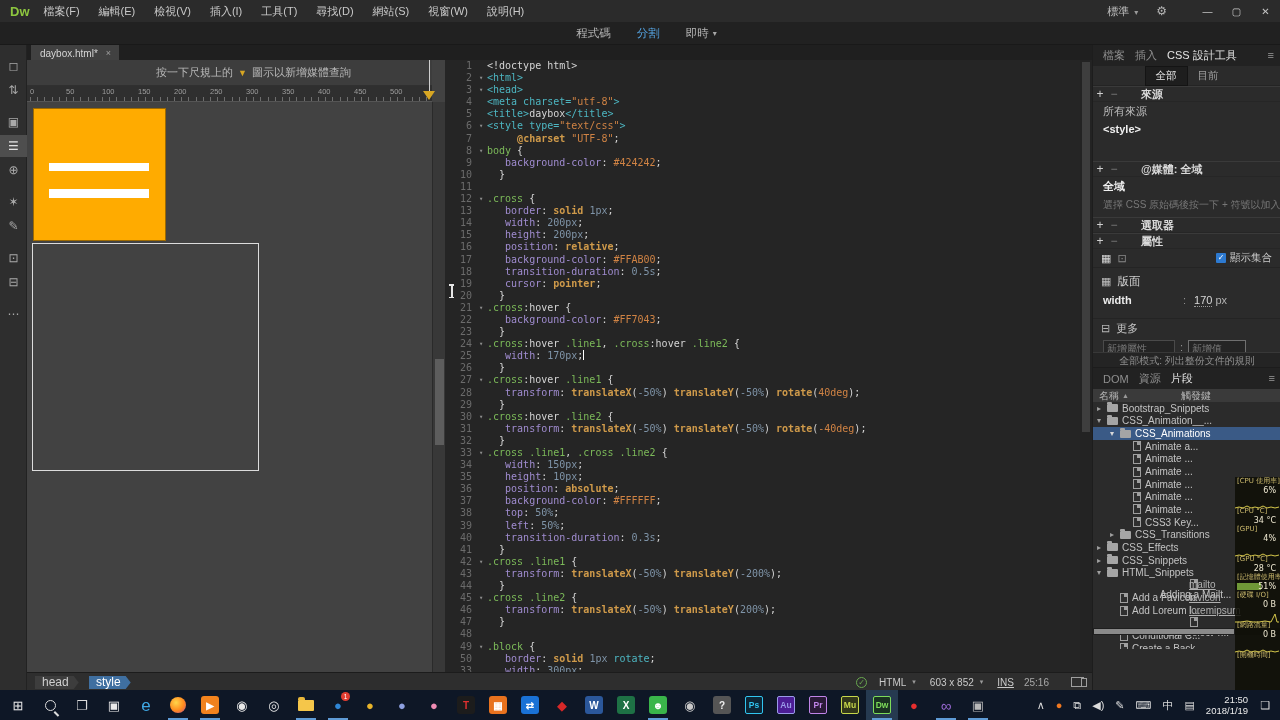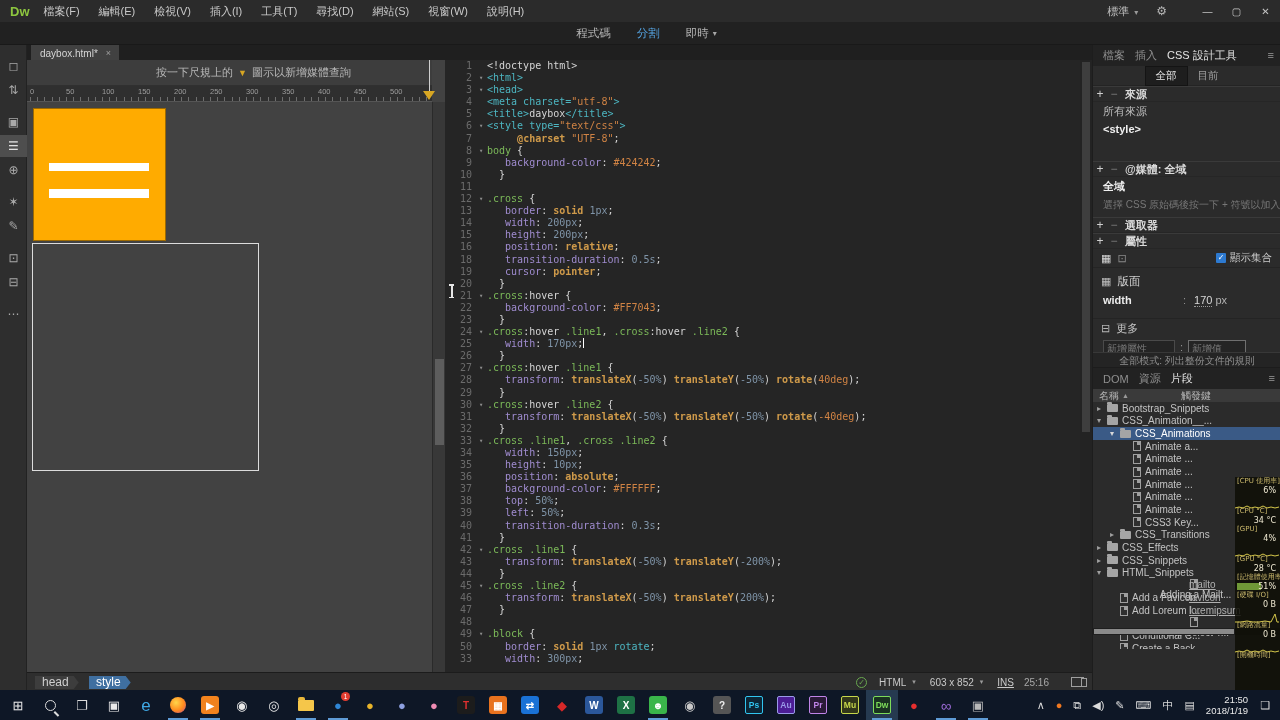--- a/index.html
+++ b/index.html
@@ -76,21 +76,21 @@
   .ptabs { position:relative; height:21px; background:#222222; display:flex; align-items:center; }
   .ptab { margin-left:10px; color:#8f8f8f; font-size:11px; }
   .ptab.active { color:#e4e4e4; }
   .pmenu { position:absolute; right:6px; top:4px; color:#9a9a9a; font-size:11px; }
   .modes { height:20px; display:flex; align-items:center; justify-content:center; background:#2b2b2b; border-bottom:1px solid #242424; }
   .modebtn { font-size:10.5px; padding:2px 10px; color:#9f9f9f; }
   .modebtn.sel { background:#1e1e1e; color:#e8e8e8; border:1px solid #141414; }
   .sechdr { height:16px; display:flex; align-items:center; border-top:1px solid #3a3a3a; border-bottom:1px solid #262626; }
   .pm { width:14px; text-align:center; color:#cfcfcf; font-size:12px; }
   .pm.dim { color:#7a7a7a; }
-  .sectitle { color:#dadada; font-weight:bold; font-size:11px; margin-left:4px; }
+  .sectitle { color:#dadada; font-weight:bold; font-size:11px; margin-left:20px; }
   .listitem { padding:2px 0 2px 10px; font-size:11px; color:#bdbdbd; }
   .listitem.strong { color:#f0f0f0; font-weight:bold; }
   .hint { padding:2px 0 0 10px; font-size:10px; color:#777; white-space:nowrap; overflow:hidden; }
   .propbar { height:19px; display:flex; align-items:center; border-bottom:1px solid #242424; }
   .cat-ic { color:#d8d8d8; font-size:11px; margin-left:8px; }
   .cat-ic.dim { color:#8a8a8a; }
   .showset { margin-left:auto; display:flex; align-items:center; margin-right:8px; }
   .cb { width:10px; height:10px; background:#2d7ad1; color:#fff; font-size:8px; line-height:10px; text-align:center; margin-right:4px; border-radius:1px; }
   .showset span.lbl { font-size:10.5px; color:#c9c9c9; }
   .layrow { display:flex; align-items:center; height:18px; margin-top:4px; }
@@ -273,20 +273,21 @@
       <div class="code-line"><span class="ln">7</span><span class="fold"></span><span class="ct"><span class="tk-w">     </span><span class="tk-v">@charset</span><span class="tk-w"> </span><span class="tk-s">"UTF-8"</span><span class="tk-w">;</span></span></div>
       <div class="code-line"><span class="ln">8</span><span class="fold">▾</span><span class="ct"><span class="tk-k">body</span><span class="tk-w"> {</span></span></div>
       <div class="code-line"><span class="ln">9</span><span class="fold"></span><span class="ct"><span class="tk-w">   </span><span class="tk-p">background-color</span><span class="tk-w">: </span><span class="tk-s">#424242</span><span class="tk-w">;</span></span></div>
       <div class="code-line"><span class="ln">10</span><span class="fold"></span><span class="ct"><span class="tk-w">  }</span></span></div>
       <div class="code-line"><span class="ln">11</span><span class="fold"></span><span class="ct"></span></div>
       <div class="code-line"><span class="ln">12</span><span class="fold">▾</span><span class="ct"><span class="tk-k">.cross</span><span class="tk-w"> {</span></span></div>
       <div class="code-line"><span class="ln">13</span><span class="fold"></span><span class="ct"><span class="tk-w">   </span><span class="tk-p">border</span><span class="tk-w">: </span><span class="tk-v">solid</span><span class="tk-w"> </span><span class="tk-n">1px</span><span class="tk-w">;</span></span></div>
       <div class="code-line"><span class="ln">14</span><span class="fold"></span><span class="ct"><span class="tk-w">   </span><span class="tk-p">width</span><span class="tk-w">: </span><span class="tk-n">200px</span><span class="tk-w">;</span></span></div>
       <div class="code-line"><span class="ln">15</span><span class="fold"></span><span class="ct"><span class="tk-w">   </span><span class="tk-p">height</span><span class="tk-w">: </span><span class="tk-n">200px</span><span class="tk-w">;</span></span></div>
       <div class="code-line"><span class="ln">16</span><span class="fold"></span><span class="ct"><span class="tk-w">   </span><span class="tk-p">position</span><span class="tk-w">: </span><span class="tk-v">relative</span><span class="tk-w">;</span></span></div>
+      <div class="code-line"><span class="ln">17</span><span class="fold"></span><span class="ct"><span class="tk-w">   </span><span class="tk-p">background-color</span><span class="tk-w">: </span><span class="tk-s">#FFAB00</span><span class="tk-w">;</span></span></div>
       <div class="code-line"><span class="ln">18</span><span class="fold"></span><span class="ct"><span class="tk-w">   </span><span class="tk-p">transition-duration</span><span class="tk-w">: </span><span class="tk-n">0.5s</span><span class="tk-w">;</span></span></div>
       <div class="code-line"><span class="ln">19</span><span class="fold"></span><span class="ct"><span class="tk-w">   </span><span class="tk-p">cursor</span><span class="tk-w">: </span><span class="tk-v">pointer</span><span class="tk-w">;</span></span></div>
       <div class="code-line"><span class="ln">20</span><span class="fold"></span><span class="ct"><span class="tk-w">  }</span></span></div>
       <div class="code-line"><span class="ln">21</span><span class="fold">▾</span><span class="ct"><span class="tk-k">.cross</span><span class="tk-w">:hover {</span></span></div>
       <div class="code-line"><span class="ln">22</span><span class="fold"></span><span class="ct"><span class="tk-w">   </span><span class="tk-p">background-color</span><span class="tk-w">: </span><span class="tk-s">#FF7043</span><span class="tk-w">;</span></span></div>
       <div class="code-line"><span class="ln">23</span><span class="fold"></span><span class="ct"><span class="tk-w">  }</span></span></div>
       <div class="code-line"><span class="ln">24</span><span class="fold">▾</span><span class="ct"><span class="tk-k">.cross</span><span class="tk-w">:hover </span><span class="tk-k">.line1</span><span class="tk-w">, </span><span class="tk-k">.cross</span><span class="tk-w">:hover </span><span class="tk-k">.line2</span><span class="tk-w"> {</span></span></div>
       <div class="code-line"><span class="ln">25</span><span class="fold"></span><span class="ct"><span class="tk-w">   </span><span class="tk-p">width</span><span class="tk-w">: </span><span class="tk-n">170px</span><span class="tk-w">;</span><span class="caret"></span></span></div>
       <div class="code-line"><span class="ln">26</span><span class="fold"></span><span class="ct"><span class="tk-w">  }</span></span></div>
       <div class="code-line"><span class="ln">27</span><span class="fold">▾</span><span class="ct"><span class="tk-k">.cross</span><span class="tk-w">:hover </span><span class="tk-k">.line1</span><span class="tk-w"> {</span></span></div>

